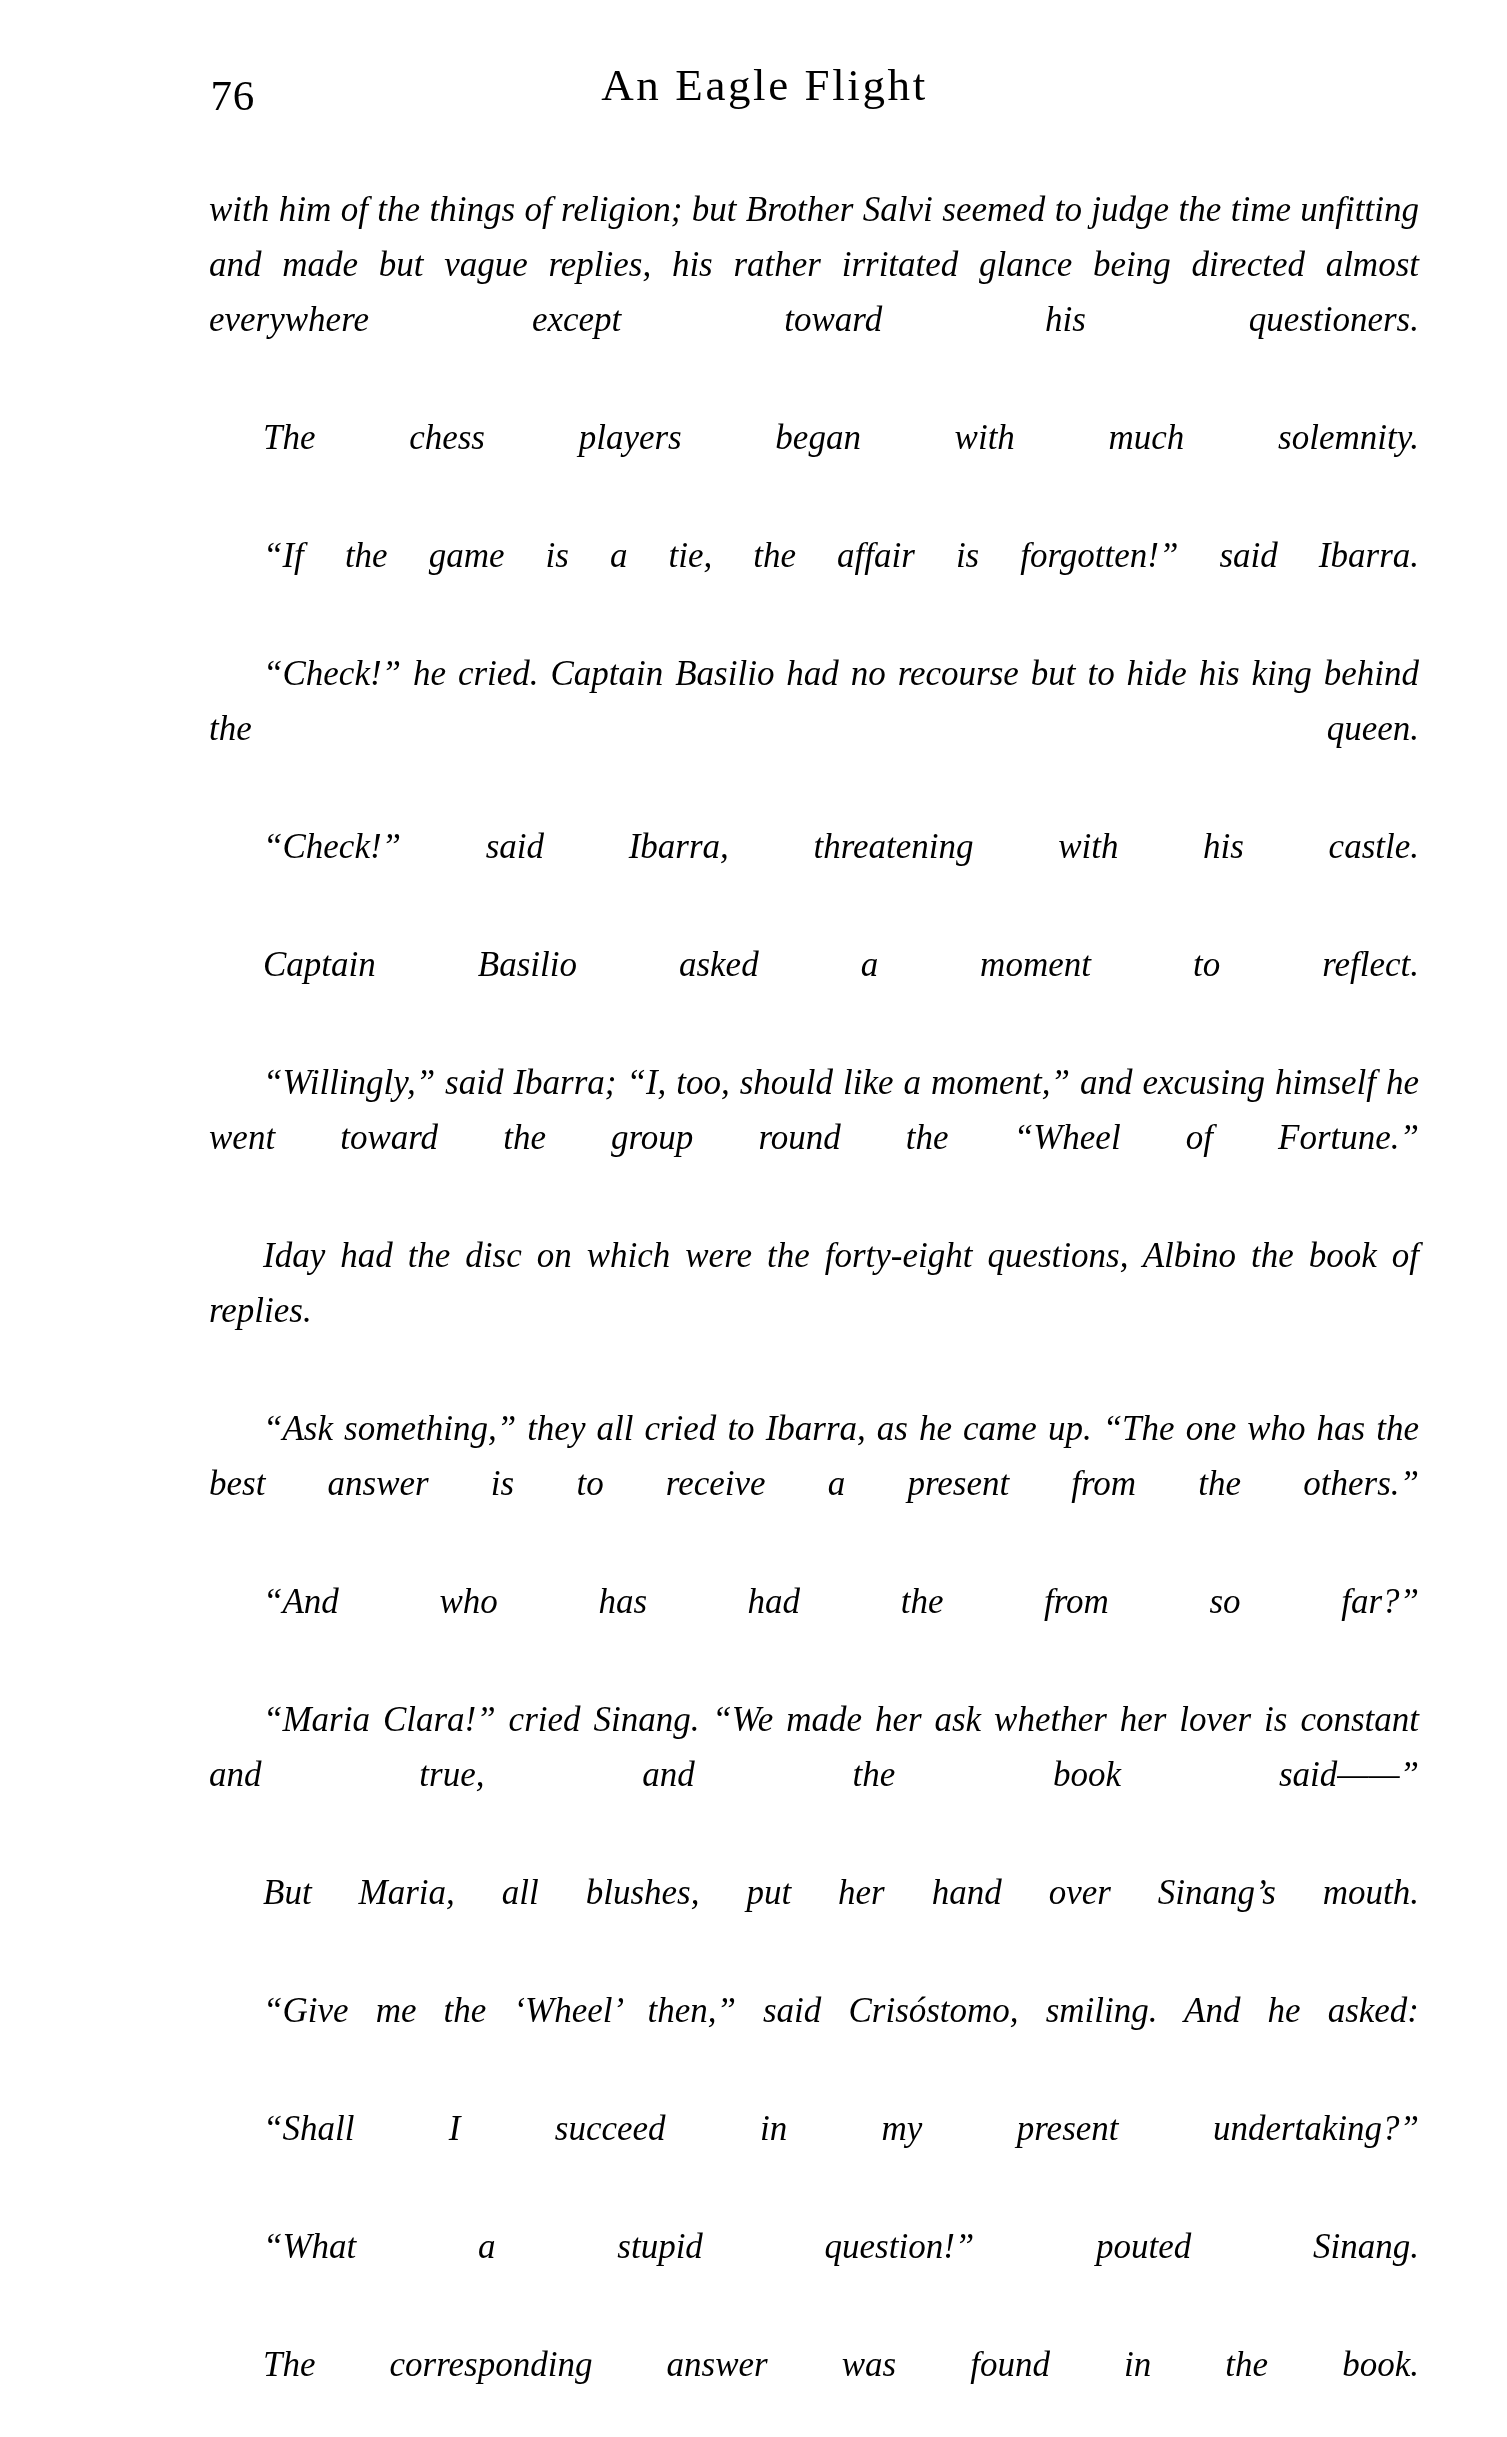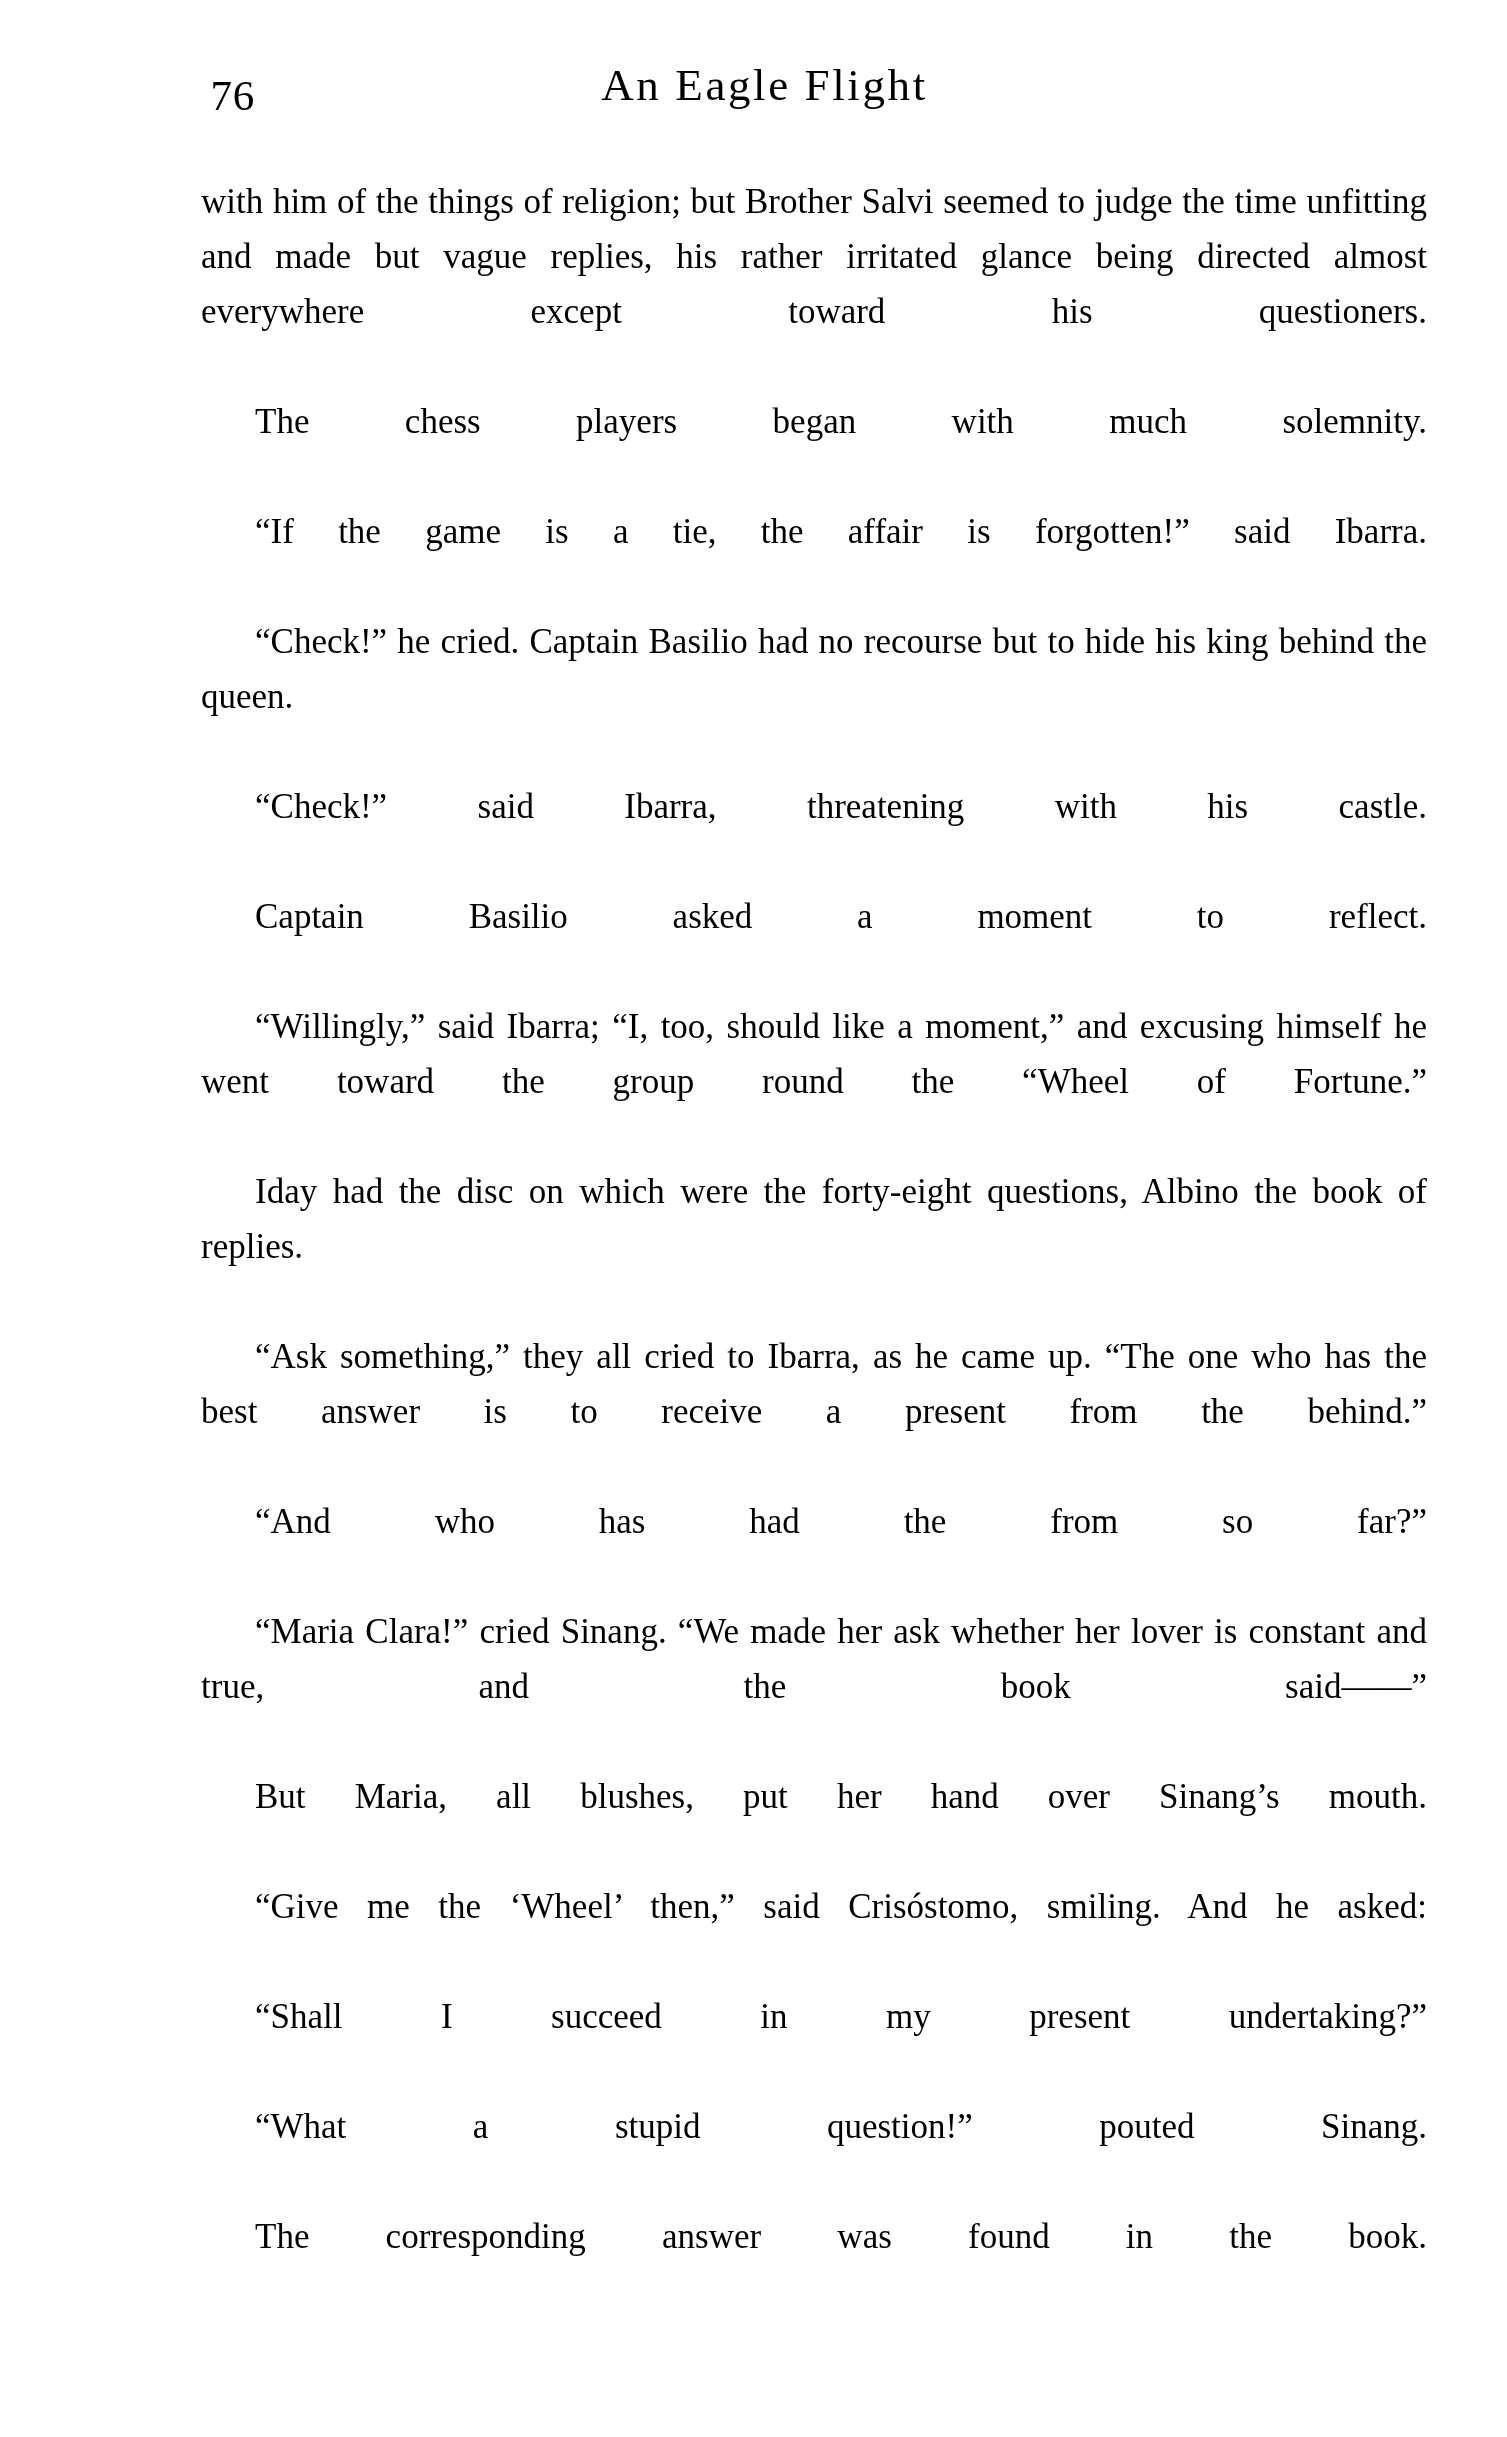--- a/index.html
+++ b/index.html
@@ -56,22 +56,23 @@
     left: 201px;
     width: 1226px;
     font-size: 35px;
     line-height: 55px;
     text-align: justify;
     text-justify: inter-word;
     -webkit-hyphens: none;
     hyphens: none;
   }
   .textblock p {
-    margin: 0;
+    margin: 8px;
     text-indent: 0;
+    font-style: italic;
   }
   .textblock p.ind {
     text-indent: 54px;
   }
   
   .textblock p::after {
     content: "";
     display: inline-block;
     width: 100%;
   }
@@ -123,21 +124,21 @@
 
   <div class="textblock">
     <p>with him of the things of religion; but Brother Salvi seemed to judge the time unfitting and made but vague replies, his rather irritated glance being directed almost everywhere except toward his questioners.</p>
     <p class="ind">The chess players began with much solemnity.</p>
     <p class="ind">“If the game is a tie, the affair is forgotten!” said Ibarra.</p>
     <p class="ind">“Check!” he cried. Captain Basilio had no recourse but to hide his king behind the queen.</p>
     <p class="ind">“Check!” said Ibarra, threatening with his castle.</p>
     <p class="ind">Captain Basilio asked a moment to reflect.</p>
     <p class="ind">“Willingly,” said Ibarra; “I, too, should like a moment,” and excusing himself he went toward the group round the “Wheel of Fortune.”</p>
     <p class="ind">Iday had the disc on which were the forty-eight questions, Albino the book of replies.</p>
-    <p class="ind">“Ask something,” they all cried to Ibarra, as he came up. “The one who has the best answer is to receive a present from the behind.”</p>
+    <p class="ind">“Ask something,” they all cried to Ibarra, as he came up. “The one who has the best answer is to receive a present from the others.”</p>
     <p class="ind">“And who has had the from so far?”</p>
     <p class="ind">“Maria Clara!” cried Sinang. “We made her ask whether her lover is constant and true, and the book said——”</p>
     <p class="ind">But Maria, all blushes, put her hand over Sinang’s mouth.</p>
     <p class="ind">“Give me the ‘Wheel’ then,” said Crisóstomo, smiling. And he asked:</p>
     <p class="ind">“Shall I succeed in my present undertaking?”</p>
     <p class="ind">“What a stupid question!” pouted Sinang.</p>
     <p class="ind">The corresponding answer was found in the book.</p>
 
   </div>
 

